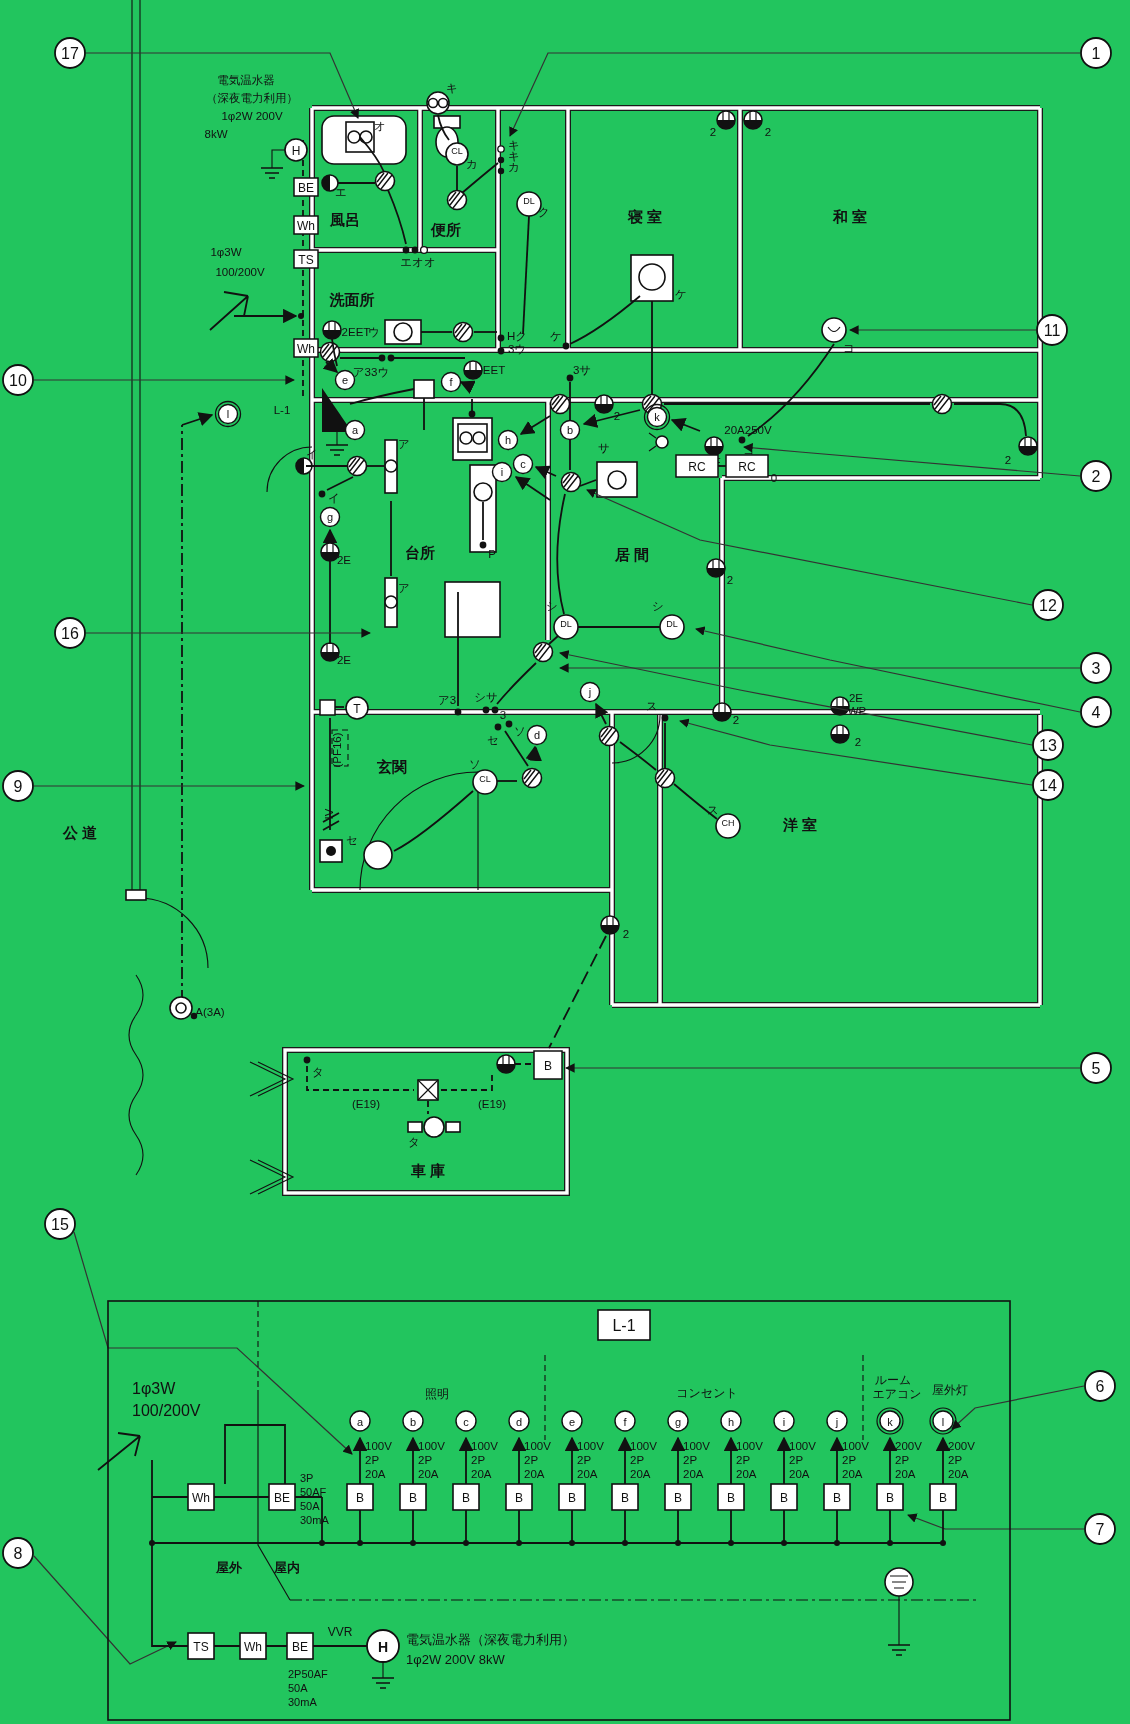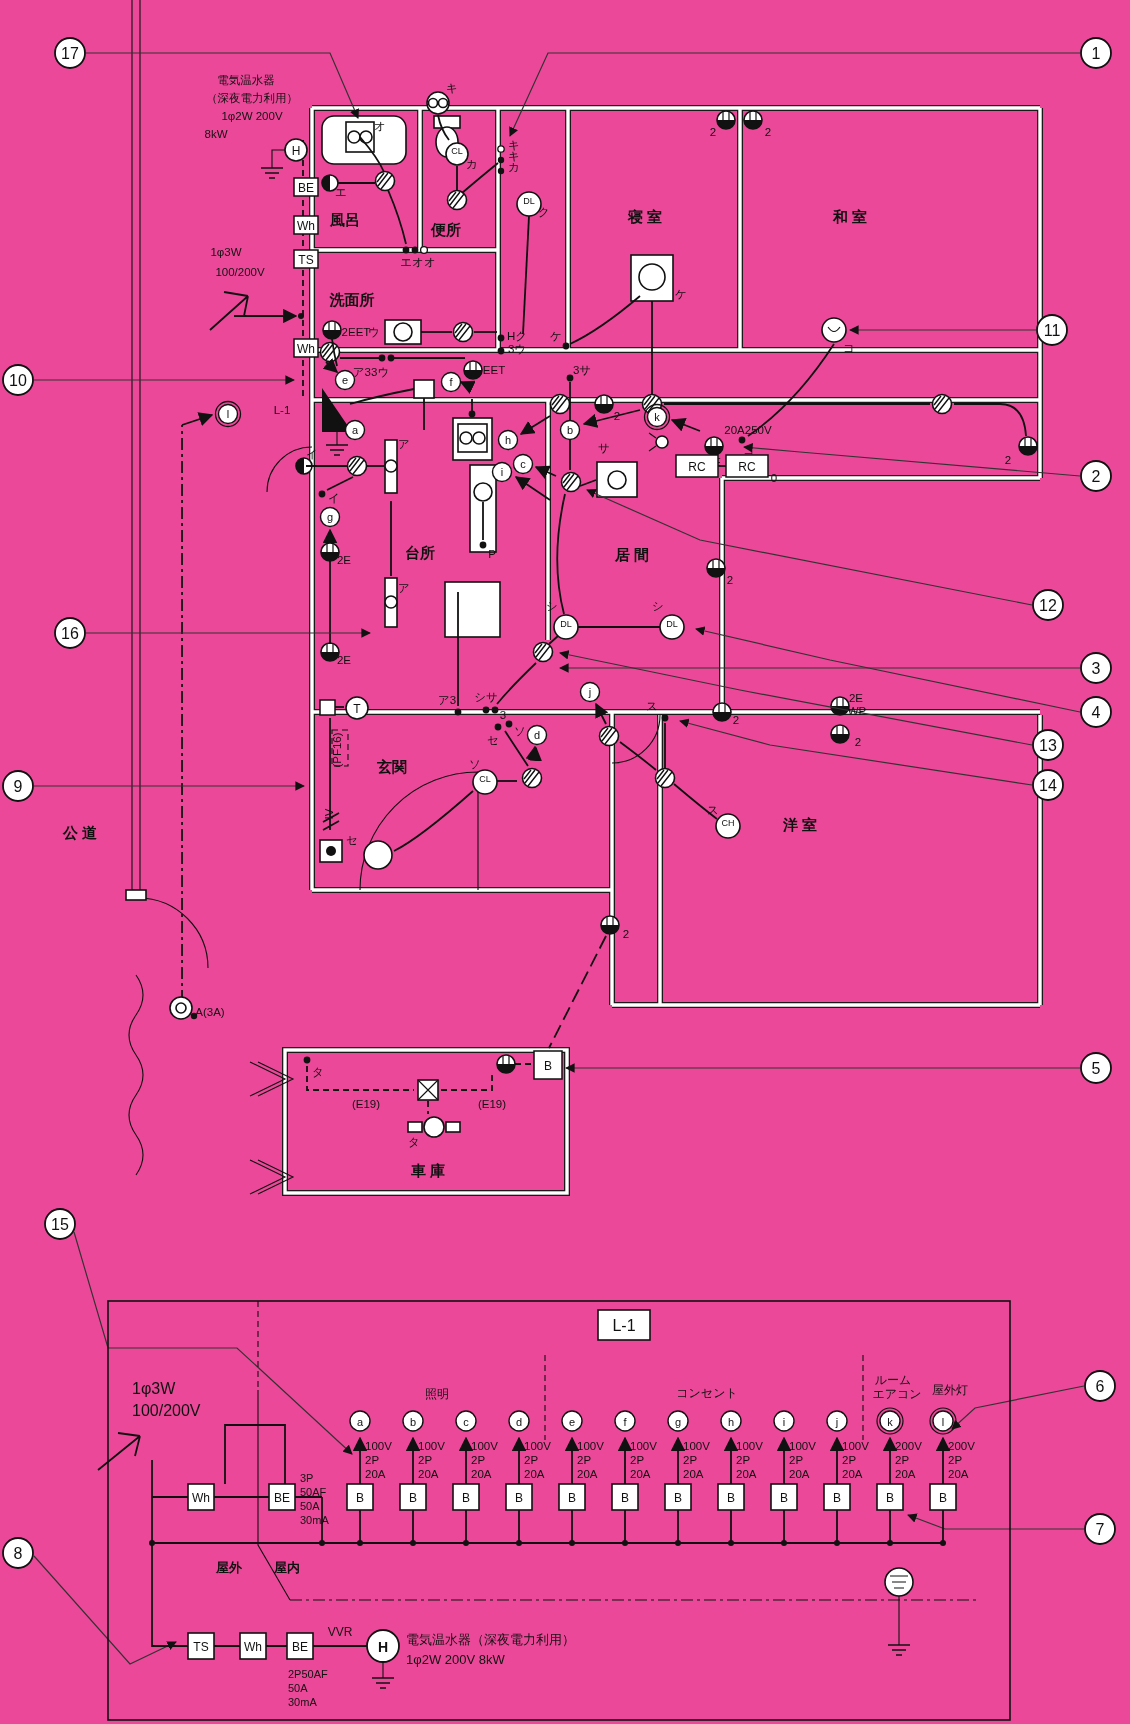--- a/index.html
+++ b/index.html
@@ -1,16 +1,16 @@
 <!DOCTYPE html>
 <html><head>
 <meta charset="utf-8">
 <style>
   html,body{margin:0;padding:0;background:#fff}
-  #stage{position:relative;width:1130px;height:1724px;background:#ec4899;overflow:hidden}
+  #stage{position:relative;width:1130px;height:1724px;background:#22c55e;overflow:hidden}
   svg{position:absolute;left:0;top:0}
   svg text{font-family:"Liberation Sans","DejaVu Sans",sans-serif;fill:#111}
   .wall{stroke:#1a1a1a;stroke-width:6;fill:none}
   .wallin{stroke:#fff;stroke-width:3.4;fill:none}
   .wire{stroke:#111;stroke-width:1.8;fill:none}
   .thin{stroke:#111;stroke-width:1.1;fill:none}
   .lead{stroke:#333;stroke-width:1.2;fill:none;marker-end:url(#ah)}
   .larr{stroke:#111;stroke-width:1.8;fill:none;marker-end:url(#ah)}
   .dash{stroke-dasharray:6,4}
   .dashdot{stroke-dasharray:12,4,3,4}

